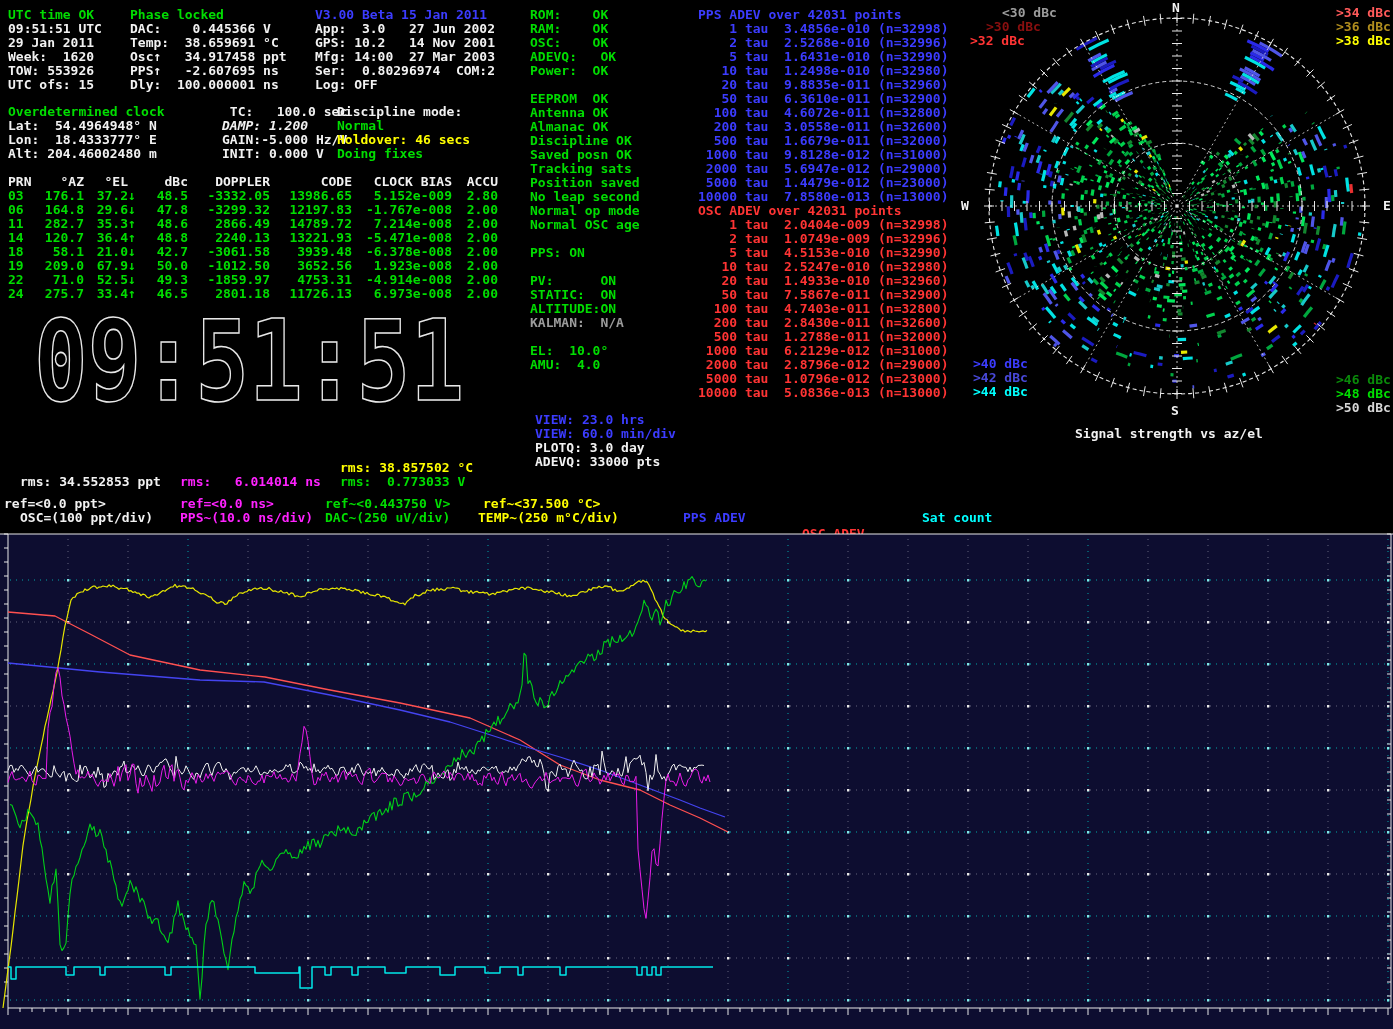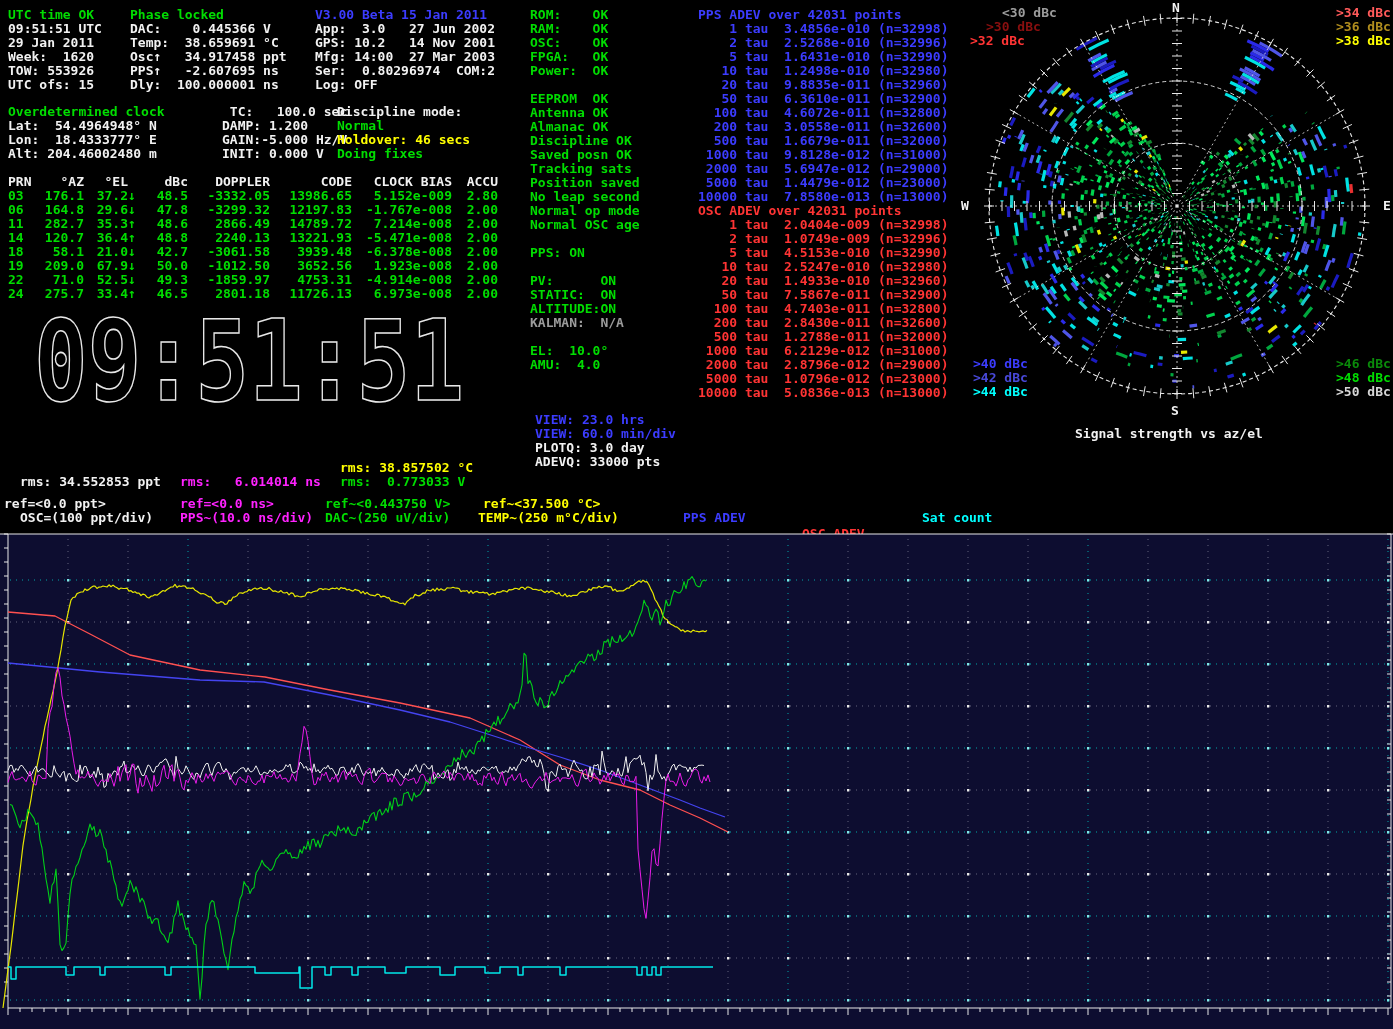--- a/index.html
+++ b/index.html
@@ -17,26 +17,26 @@
   svg{display:block;}
 </style>
 </head>
 <body>
 
 <div id="screen">
 
   <div class="tblock" style="left:8px;top:8px;"><div class="tl" style="color: rgb(0, 221, 0);">UTC time OK</div><div class="tl" style="color: rgb(242, 242, 242);">09:51:51 UTC</div><div class="tl" style="color: rgb(242, 242, 242);">29 Jan 2011</div><div class="tl" style="color: rgb(242, 242, 242);">Week:  1620</div><div class="tl" style="color: rgb(242, 242, 242);">TOW: 553926</div><div class="tl" style="color: rgb(242, 242, 242);">UTC ofs: 15</div></div>
   <div class="tblock" style="left:130px;top:8px;"><div class="tl" style="color: rgb(0, 221, 0);">Phase locked</div><div class="tl" style="color: rgb(242, 242, 242);">DAC:    0.445366 V</div><div class="tl" style="color: rgb(242, 242, 242);">Temp:  38.659691 °C</div><div class="tl" style="color: rgb(242, 242, 242);">Osc↑   34.917458 ppt</div><div class="tl" style="color: rgb(242, 242, 242);">PPS↑   -2.607695 ns</div><div class="tl" style="color: rgb(242, 242, 242);">Dly:  100.000001 ns</div></div>
   <div class="tblock" style="left:315px;top:8px;"><div class="tl" style="color: rgb(60, 60, 255);">V3.00 Beta 15 Jan 2011</div><div class="tl" style="color: rgb(242, 242, 242);">App:  3.0   27 Jun 2002</div><div class="tl" style="color: rgb(242, 242, 242);">GPS: 10.2   14 Nov 2001</div><div class="tl" style="color: rgb(242, 242, 242);">Mfg: 14:00  27 Mar 2003</div><div class="tl" style="color: rgb(242, 242, 242);">Ser:  0.80296974  COM:2</div><div class="tl" style="color: rgb(242, 242, 242);">Log: OFF</div></div>
-  <div class="tblock" style="left:530px;top:8px;"><div class="tl" style="color: rgb(0, 221, 0);">ROM:    OK</div><div class="tl" style="color: rgb(0, 221, 0);">RAM:    OK</div><div class="tl" style="color: rgb(0, 221, 0);">OSC:    OK</div><div class="tl" style="color: rgb(0, 221, 0);">FPGA:   OK</div><div class="tl" style="color: rgb(0, 221, 0);">Power:  OK</div></div>
+  <div class="tblock" style="left:530px;top:8px;"><div class="tl" style="color: rgb(0, 221, 0);">ROM:    OK</div><div class="tl" style="color: rgb(0, 221, 0);">RAM:    OK</div><div class="tl" style="color: rgb(0, 221, 0);">OSC:    OK</div><div class="tl" style="color: rgb(0, 221, 0);">ADEVQ:   OK</div><div class="tl" style="color: rgb(0, 221, 0);">Power:  OK</div></div>
   <div class="tblock" style="left:530px;top:92px;"><div class="tl" style="color: rgb(0, 221, 0);">EEPROM  OK</div><div class="tl" style="color: rgb(0, 221, 0);">Antenna OK</div><div class="tl" style="color: rgb(0, 221, 0);">Almanac OK</div><div class="tl" style="color: rgb(0, 221, 0);">Discipline OK</div><div class="tl" style="color: rgb(0, 221, 0);">Saved posn OK</div><div class="tl" style="color: rgb(0, 221, 0);">Tracking sats</div><div class="tl" style="color: rgb(0, 221, 0);">Position saved</div><div class="tl" style="color: rgb(0, 221, 0);">No leap second</div><div class="tl" style="color: rgb(0, 221, 0);">Normal op mode</div><div class="tl" style="color: rgb(0, 221, 0);">Normal OSC age</div><div class="tl">&nbsp;</div><div class="tl" style="color: rgb(0, 221, 0);">PPS: ON</div><div class="tl">&nbsp;</div><div class="tl" style="color: rgb(0, 221, 0);">PV:      ON</div><div class="tl" style="color: rgb(0, 221, 0);">STATIC:  ON</div><div class="tl" style="color: rgb(0, 221, 0);">ALTITUDE:ON</div><div class="tl" style="color: rgb(156, 156, 156);">KALMAN:  N/A</div><div class="tl">&nbsp;</div><div class="tl" style="color: rgb(0, 221, 0);">EL:  10.0°</div><div class="tl" style="color: rgb(0, 221, 0);">AMU:  4.0</div></div>
   <div class="tblock" style="left:535px;top:413px;"><div class="tl" style="color: rgb(60, 60, 255);">VIEW: 23.0 hrs</div><div class="tl" style="color: rgb(60, 60, 255);">VIEW: 60.0 min/div</div><div class="tl" style="color: rgb(242, 242, 242);">PLOTQ: 3.0 day</div><div class="tl" style="color: rgb(242, 242, 242);">ADEVQ: 33000 pts</div></div>
 
   <div class="tblock" style="left:8px;top:105px;"><div class="tl" style="color: rgb(0, 221, 0);">Overdetermined clock</div><div class="tl" style="color: rgb(242, 242, 242);">Lat:  54.4964948° N</div><div class="tl" style="color: rgb(242, 242, 242);">Lon:  18.4333777° E</div><div class="tl" style="color: rgb(242, 242, 242);">Alt: 204.46002480 m</div></div>
-  <div class="tblock" style="left:222px;top:105px;"><div class="tl" style="color: rgb(242, 242, 242); text-align: right;">TC:   100.0 sec</div><div class="tl" style="color: rgb(242, 242, 242);">DAMP: 1.200</div><div class="tl" style="color: rgb(242, 242, 242);">GAIN:-5.000 Hz/V</div><div class="tl" style="color: rgb(242, 242, 242);">INIT: 0.000 V</div></div>
+  <div class="tblock" style="left:222px;top:105px;"><div class="tl" style="color: rgb(242, 242, 242); text-align: right;">TC:   100.0 sec</div><div class="tl" style="color: rgb(242, 242, 242); font-style: italic;">DAMP: 1.200</div><div class="tl" style="color: rgb(242, 242, 242);">GAIN:-5.000 Hz/V</div><div class="tl" style="color: rgb(242, 242, 242);">INIT: 0.000 V</div></div>
   <div class="tblock" style="left:337px;top:105px;"><div class="tl" style="color: rgb(242, 242, 242);">Discipline mode:</div><div class="tl" style="color: rgb(0, 221, 0);">Normal</div><div class="tl" style="color: rgb(255, 255, 0);">Holdover: 46 secs</div><div class="tl" style="color: rgb(0, 221, 0);">Doing fixes</div></div>
 
   <div class="tblock" style="left:8px;top:175px;" id="sat-table"><div class="satrow"><span class="l" style="width: 20px; color: rgb(242, 242, 242);">PRN</span><span style="width: 56px; color: rgb(242, 242, 242);">°AZ</span><span style="width: 44px; color: rgb(242, 242, 242);">°EL</span><span class="l" style="width: 12px; color: rgb(242, 242, 242);"></span><span style="width: 48px; color: rgb(242, 242, 242);">dBc</span><span style="width: 82px; color: rgb(242, 242, 242);">DOPPLER</span><span style="width: 82px; color: rgb(242, 242, 242);">CODE</span><span style="width: 100px; color: rgb(242, 242, 242);">CLOCK BIAS</span><span style="width: 46px; color: rgb(242, 242, 242);">ACCU</span></div><div class="satrow"><span class="l" style="width: 20px; color: rgb(0, 221, 0);">03</span><span style="width: 56px; color: rgb(0, 221, 0);">176.1</span><span style="width: 44px; color: rgb(0, 221, 0);">37.2</span><span class="l" style="width: 12px; color: rgb(0, 221, 0);">↓</span><span style="width: 48px; color: rgb(0, 221, 0);">48.5</span><span style="width: 82px; color: rgb(0, 221, 0);">-3332.05</span><span style="width: 82px; color: rgb(0, 221, 0);">13986.65</span><span style="width: 100px; color: rgb(0, 221, 0);">5.152e-009</span><span style="width: 46px; color: rgb(0, 221, 0);">2.80</span></div><div class="satrow"><span class="l" style="width: 20px; color: rgb(0, 221, 0);">06</span><span style="width: 56px; color: rgb(0, 221, 0);">164.8</span><span style="width: 44px; color: rgb(0, 221, 0);">29.6</span><span class="l" style="width: 12px; color: rgb(0, 221, 0);">↓</span><span style="width: 48px; color: rgb(0, 221, 0);">47.8</span><span style="width: 82px; color: rgb(0, 221, 0);">-3299.32</span><span style="width: 82px; color: rgb(0, 221, 0);">12197.83</span><span style="width: 100px; color: rgb(0, 221, 0);">-1.767e-008</span><span style="width: 46px; color: rgb(0, 221, 0);">2.00</span></div><div class="satrow"><span class="l" style="width: 20px; color: rgb(0, 221, 0);">11</span><span style="width: 56px; color: rgb(0, 221, 0);">282.7</span><span style="width: 44px; color: rgb(0, 221, 0);">35.3</span><span class="l" style="width: 12px; color: rgb(0, 221, 0);">↑</span><span style="width: 48px; color: rgb(0, 221, 0);">48.6</span><span style="width: 82px; color: rgb(0, 221, 0);">2866.49</span><span style="width: 82px; color: rgb(0, 221, 0);">14789.72</span><span style="width: 100px; color: rgb(0, 221, 0);">7.214e-008</span><span style="width: 46px; color: rgb(0, 221, 0);">2.00</span></div><div class="satrow"><span class="l" style="width: 20px; color: rgb(0, 221, 0);">14</span><span style="width: 56px; color: rgb(0, 221, 0);">120.7</span><span style="width: 44px; color: rgb(0, 221, 0);">36.4</span><span class="l" style="width: 12px; color: rgb(0, 221, 0);">↑</span><span style="width: 48px; color: rgb(0, 221, 0);">48.8</span><span style="width: 82px; color: rgb(0, 221, 0);">2240.13</span><span style="width: 82px; color: rgb(0, 221, 0);">13221.93</span><span style="width: 100px; color: rgb(0, 221, 0);">-5.471e-008</span><span style="width: 46px; color: rgb(0, 221, 0);">2.00</span></div><div class="satrow"><span class="l" style="width: 20px; color: rgb(0, 221, 0);">18</span><span style="width: 56px; color: rgb(0, 221, 0);">58.1</span><span style="width: 44px; color: rgb(0, 221, 0);">21.0</span><span class="l" style="width: 12px; color: rgb(0, 221, 0);">↓</span><span style="width: 48px; color: rgb(0, 221, 0);">42.7</span><span style="width: 82px; color: rgb(0, 221, 0);">-3061.58</span><span style="width: 82px; color: rgb(0, 221, 0);">3939.48</span><span style="width: 100px; color: rgb(0, 221, 0);">-6.378e-008</span><span style="width: 46px; color: rgb(0, 221, 0);">2.00</span></div><div class="satrow"><span class="l" style="width: 20px; color: rgb(0, 221, 0);">19</span><span style="width: 56px; color: rgb(0, 221, 0);">209.0</span><span style="width: 44px; color: rgb(0, 221, 0);">67.9</span><span class="l" style="width: 12px; color: rgb(0, 221, 0);">↓</span><span style="width: 48px; color: rgb(0, 221, 0);">50.0</span><span style="width: 82px; color: rgb(0, 221, 0);">-1012.50</span><span style="width: 82px; color: rgb(0, 221, 0);">3652.56</span><span style="width: 100px; color: rgb(0, 221, 0);">1.923e-008</span><span style="width: 46px; color: rgb(0, 221, 0);">2.00</span></div><div class="satrow"><span class="l" style="width: 20px; color: rgb(0, 221, 0);">22</span><span style="width: 56px; color: rgb(0, 221, 0);">71.0</span><span style="width: 44px; color: rgb(0, 221, 0);">52.5</span><span class="l" style="width: 12px; color: rgb(0, 221, 0);">↓</span><span style="width: 48px; color: rgb(0, 221, 0);">49.3</span><span style="width: 82px; color: rgb(0, 221, 0);">-1859.97</span><span style="width: 82px; color: rgb(0, 221, 0);">4753.31</span><span style="width: 100px; color: rgb(0, 221, 0);">-4.914e-008</span><span style="width: 46px; color: rgb(0, 221, 0);">2.00</span></div><div class="satrow"><span class="l" style="width: 20px; color: rgb(0, 221, 0);">24</span><span style="width: 56px; color: rgb(0, 221, 0);">275.7</span><span style="width: 44px; color: rgb(0, 221, 0);">33.4</span><span class="l" style="width: 12px; color: rgb(0, 221, 0);">↑</span><span style="width: 48px; color: rgb(0, 221, 0);">46.5</span><span style="width: 82px; color: rgb(0, 221, 0);">2801.18</span><span style="width: 82px; color: rgb(0, 221, 0);">11726.13</span><span style="width: 100px; color: rgb(0, 221, 0);">6.973e-008</span><span style="width: 46px; color: rgb(0, 221, 0);">2.00</span></div></div>
 
   <div class="tblock" style="left: 698px; top: 8px; color: rgb(60, 60, 255);"><div class="tl">PPS ADEV over 42031 points</div><div class="tl">    1 tau  3.4856e-010 (n=32998)</div><div class="tl">    2 tau  2.5268e-010 (n=32996)</div><div class="tl">    5 tau  1.6431e-010 (n=32990)</div><div class="tl">   10 tau  1.2498e-010 (n=32980)</div><div class="tl">   20 tau  9.8835e-011 (n=32960)</div><div class="tl">   50 tau  6.3610e-011 (n=32900)</div><div class="tl">  100 tau  4.6072e-011 (n=32800)</div><div class="tl">  200 tau  3.0558e-011 (n=32600)</div><div class="tl">  500 tau  1.6679e-011 (n=32000)</div><div class="tl"> 1000 tau  9.8128e-012 (n=31000)</div><div class="tl"> 2000 tau  5.6947e-012 (n=29000)</div><div class="tl"> 5000 tau  1.4479e-012 (n=23000)</div><div class="tl">10000 tau  7.8580e-013 (n=13000)</div></div>
   <div class="tblock" style="left: 698px; top: 204px; color: rgb(255, 52, 52);"><div class="tl">OSC ADEV over 42031 points</div><div class="tl">    1 tau  2.0404e-009 (n=32998)</div><div class="tl">    2 tau  1.0749e-009 (n=32996)</div><div class="tl">    5 tau  4.5153e-010 (n=32990)</div><div class="tl">   10 tau  2.5247e-010 (n=32980)</div><div class="tl">   20 tau  1.4933e-010 (n=32960)</div><div class="tl">   50 tau  7.5867e-011 (n=32900)</div><div class="tl">  100 tau  4.7403e-011 (n=32800)</div><div class="tl">  200 tau  2.8430e-011 (n=32600)</div><div class="tl">  500 tau  1.2788e-011 (n=32000)</div><div class="tl"> 1000 tau  6.2129e-012 (n=31000)</div><div class="tl"> 2000 tau  2.8796e-012 (n=29000)</div><div class="tl"> 5000 tau  1.0796e-012 (n=23000)</div><div class="tl">10000 tau  5.0836e-013 (n=13000)</div></div>
 
   <svg class="abs" style="left:22px;top:300px;" width="470" height="110" viewBox="0 0 470 110">
     <text x="12" y="100" font-size="112" font-family="DejaVu Sans Mono, monospace" fill="none" stroke="#e8e8e8" stroke-width="1.6" textLength="430" lengthAdjust="spacingAndGlyphs">09:51:51</text>
   </svg>
@@ -1228,21 +1228,21 @@
       <line x1="144.6608581014519" y1="40.14567497229311" x2="140.4346754840449" y2="31.08259710192661" stroke="#e8e8e8" stroke-width="1"></line>
       <line x1="159.41031377140266" y1="34.03625039617876" x2="155.99011233814596" y2="24.639324188319677" stroke="#e8e8e8" stroke-width="1"></line>
       <line x1="174.63611474623872" y1="29.2355737891005" x2="172.0479242952135" y2="19.57631552620981" stroke="#e8e8e8" stroke-width="1"></line>
       <line x1="190.22238348695157" y1="25.780181198765945" x2="188.48590171028226" y2="15.932103668643862" stroke="#e8e8e8" stroke-width="1"></line>
       <line x1="206.05049907717853" y1="23.69637024921056" x2="205.17894164970195" y2="13.734423268293114" stroke="#e8e8e8" stroke-width="1"></line>
     </svg>
 
   <div class="tblock" style="left:970px;top:6px;"><div class="tl" style="color: rgb(156, 156, 156); margin-left: 32px;">&lt;30 dBc</div><div class="tl" style="color: rgb(138, 15, 15); text-align: center;">&gt;30 dBc</div><div class="tl" style="color: rgb(255, 52, 52);">&gt;32 dBc</div></div>
   <div class="tblock" style="left:1336px;top:6px;"><div class="tl" style="color: rgb(255, 90, 90);">&gt;34 dBc</div><div class="tl" style="color: rgb(176, 141, 30);">&gt;36 dBc</div><div class="tl" style="color: rgb(255, 255, 0);">&gt;38 dBc</div></div>
   <div class="tblock" style="left:973px;top:357px;"><div class="tl" style="color: rgb(60, 60, 255);">&gt;40 dBc</div><div class="tl" style="color: rgb(72, 72, 216);">&gt;42 dBc</div><div class="tl" style="color: rgb(0, 255, 255);">&gt;44 dBc</div></div>
-  <div class="tblock" style="left:1336px;top:357px;"><div class="tl" style="color: rgb(10, 138, 10);">&gt;46 dBc</div><div class="tl" style="color: rgb(0, 221, 0);">&gt;48 dBc</div><div class="tl" style="color: rgb(214, 214, 214);">&gt;50 dBc</div></div>
+  <div class="tblock" style="left:1336px;top:357px;"><div class="tl" style="color: rgb(10, 138, 10); margin-top: 16px;">&gt;46 dBc</div><div class="tl" style="color: rgb(0, 221, 0);">&gt;48 dBc</div><div class="tl" style="color: rgb(214, 214, 214);">&gt;50 dBc</div></div>
 
   <span class="abs c-white" style="left:1172px;top:1px;">N</span>
   <span class="abs c-white" style="left:1383px;top:199px;">E</span>
   <span class="abs c-white" style="left:1171px;top:404px;">S</span>
   <span class="abs c-white" style="left:961px;top:199px;">W</span>
 
   <span class="abs c-white" style="left:1075px;top:427px;">Signal strength vs az/el</span>
 
   <svg class="abs" style="left:0px;top:527px;" width="1393" height="502" viewBox="0 0 1393 502" id="plot-svg">
       <rect x="0" y="7" width="1393" height="495" fill="#0d0d30"></rect>

